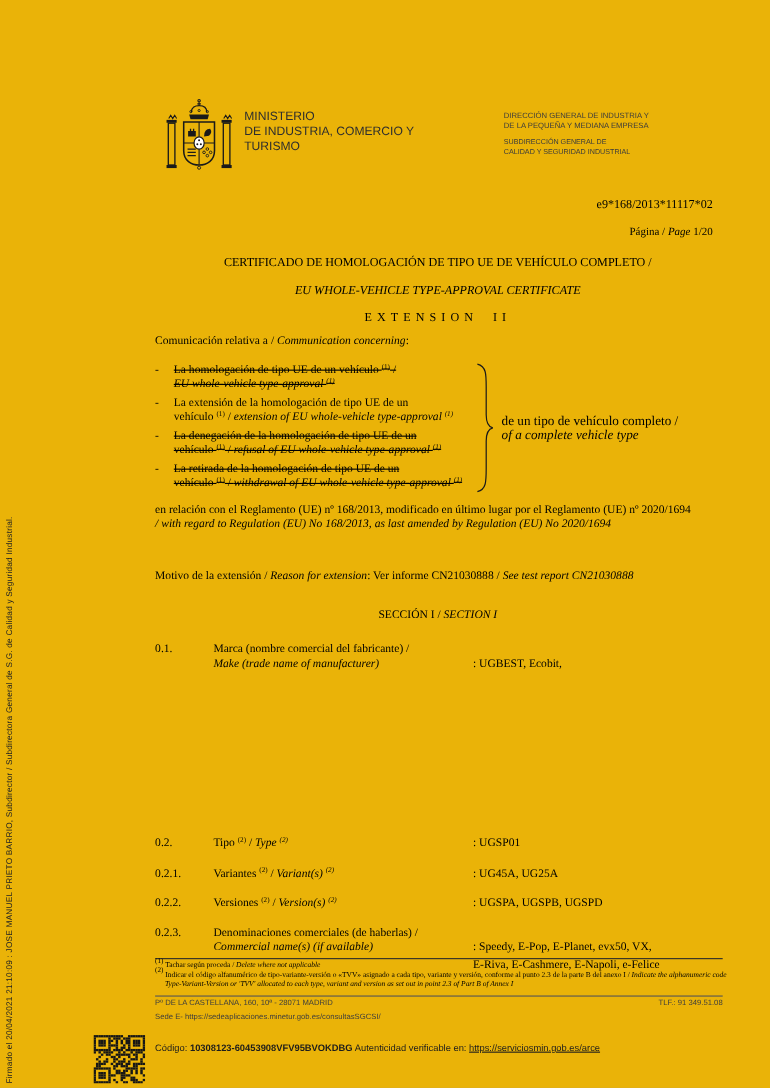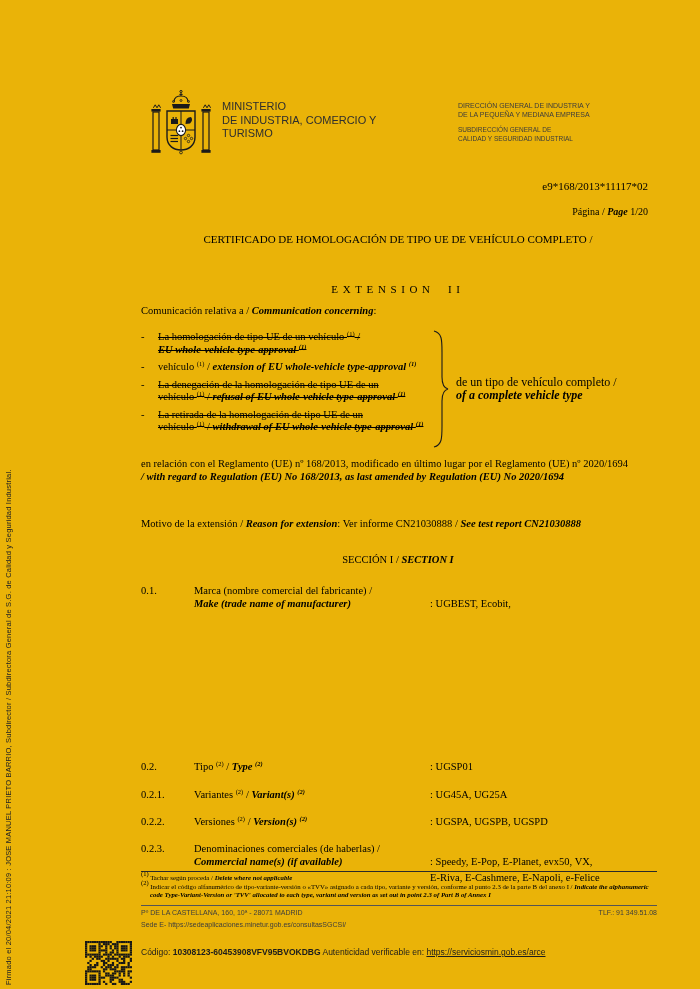--- a/index.html
+++ b/index.html
@@ -1,20 +1,20 @@
 <!DOCTYPE html>
 <html><head>
 <meta charset="utf-8">
 <style>
   html,body{margin:0;padding:0;background:#9a9a9a;}
   .page{position:relative;width:700px;height:989px;background:#eab308;color:#000;
         font-family:"Liberation Serif", serif;overflow:hidden;margin:0 auto;}
   .abs{position:absolute;}
   .pre{white-space:pre-line;}
-  .it{font-style:italic;font-weight:bold;}
+  .it{font-style:italic;}
   .b{font-weight:bold;}
   sup{font-size:6.5px;vertical-align:4px;line-height:0;}
 
   
   .vsig{position:absolute;left:4px;top:985px;width:686px;
         transform:rotate(-90deg);transform-origin:0 0;
         font-family:"Liberation Sans", sans-serif;font-size:7.5px;color:#222;
         letter-spacing:.2px;white-space:nowrap;}
 
   
@@ -125,35 +125,37 @@
 TURISMO</div>
   <div class="dg pre">DIRECCIÓN GENERAL DE INDUSTRIA Y
 DE LA PEQUEÑA Y MEDIANA EMPRESA</div>
   <div class="sdg pre">SUBDIRECCIÓN GENERAL DE
 CALIDAD Y SEGURIDAD INDUSTRIAL</div>
 
   <div class="ref">e9*168/2013*11117*02</div>
   <div class="pageline"><span>Página</span><span> / </span><span class="it">Page</span><span> 1/20</span></div>
 
   <div class="titleblock abs t-es">CERTIFICADO DE HOMOLOGACIÓN DE TIPO UE DE VEHÍCULO COMPLETO /</div>
+  <div class="titleblock abs t-en it">EU WHOLE-VEHICLE TYPE-APPROVAL CERTIFICATE</div>
   <div class="titleblock abs t-ext">EXTENSION II</div>
 
   <div class="concern"><span>Comunicación relativa a</span><span> / </span><span class="it">Communication concerning</span><span>:</span></div>
 
   <div class="bullets">
     <div class="bullet struck">
       <span class="dash">-</span>
       <div class="btext">
         <div class="bl"><span>La homologación de tipo UE de un vehículo </span><sup>(1)</sup><span> /</span></div>
         <div class="bl"><span></span><sup></sup><span></span><span class="it">EU whole-vehicle type-approval </span><sup class="it">(1)</sup></div>
       </div>
     </div>
     <div class="bullet">
       <span class="dash">-</span>
       <div class="btext">
+        <div class="bl"><span>La extensión de la homologación de tipo UE de un</span><sup></sup><span></span></div>
         <div class="bl"><span>vehículo </span><sup>(1)</sup><span> / </span><span class="it">extension of EU whole-vehicle type-approval </span><sup class="it">(1)</sup></div>
       </div>
     </div>
     <div class="bullet struck">
       <span class="dash">-</span>
       <div class="btext">
         <div class="bl"><span>La denegación de la homologación de tipo UE de un</span><sup></sup><span></span></div>
         <div class="bl"><span>vehículo </span><sup>(1)</sup><span> / </span><span class="it">refusal of EU whole-vehicle type-approval </span><sup class="it">(1)</sup></div>
       </div>
     </div>

